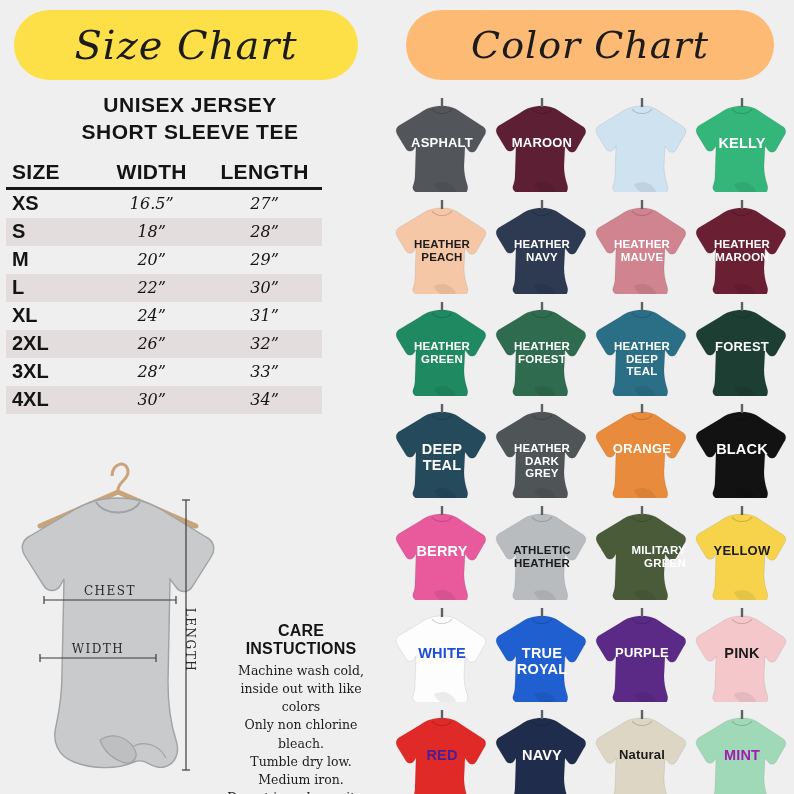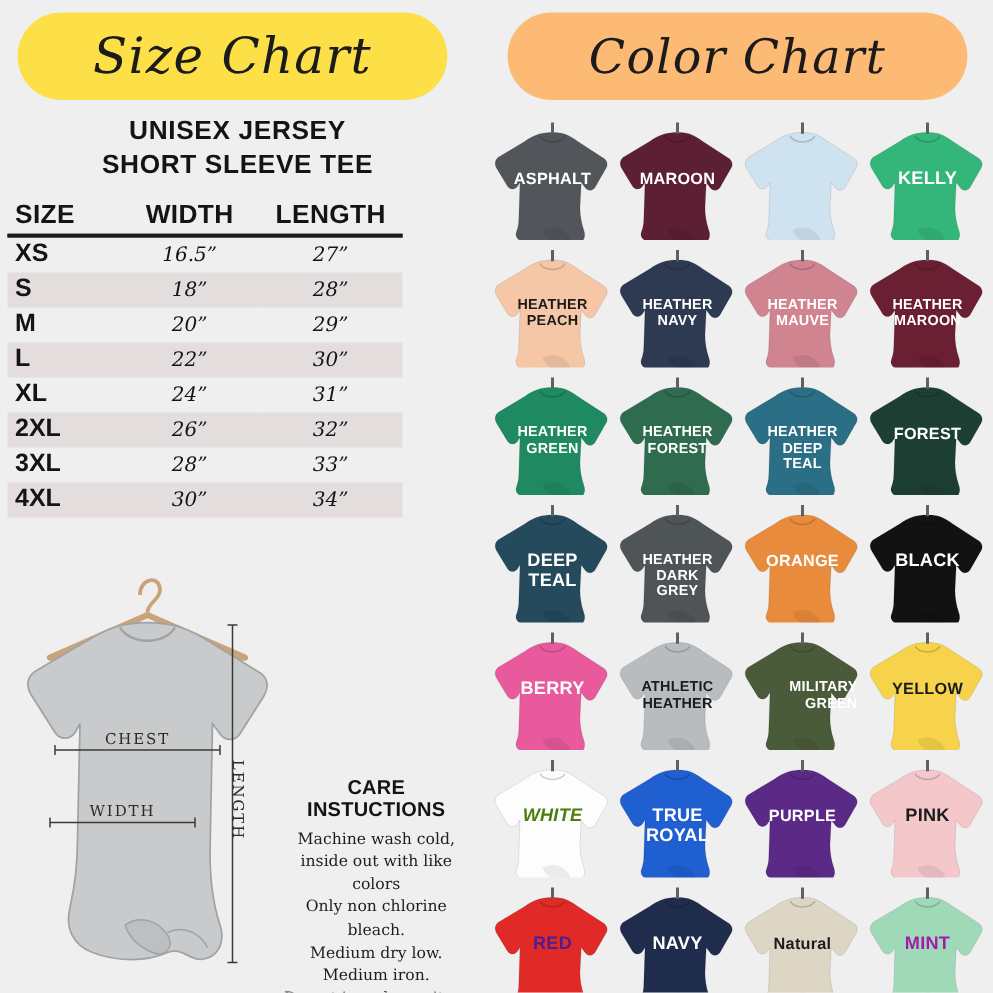--- a/index.html
+++ b/index.html
@@ -213,21 +213,21 @@
         <text x="186" y="200" text-anchor="middle" font-family="DejaVu Serif, serif" font-size="12" letter-spacing="1.5" fill="#2a2a2a" transform="rotate(90 186 200)">LENGTH</text>
       </svg>
     </div>
 
     <div class="care">
       <div class="care-title">CARE INSTUCTIONS</div>
       <div class="care-body" id="care-lines">
           <div>Machine wash cold,</div>
           <div>inside out with like colors</div>
           <div>Only non chlorine bleach.</div>
-          <div>Medium dry low.</div>
+          <div>Tumble dry low.</div>
           <div>Medium iron.</div>
           <div>Do not iron decoraiton.</div>
         </div>
     </div>
   </div>
 
   <div class="right">
     <div class="color-banner">
       <div class="color-banner-text">Color Chart</div>
     </div>
@@ -462,21 +462,21 @@
             <div>YELLOW</div>
           </div>
         </div>
         <div class="cell">
           <svg width="100" height="100" viewBox="0 0 100 100">
             <path d="M50 14 C41 14 35 16 28 21 L8 33 C4 35 3 39 5.5 43 L14 57 C16 60 20 60 22 57 L24 54 L23 84 C23 88 22 91 21 94 C20 97 22 100 26 101 C36 104 48 105 57 101 C62 99 65 104 70 103 C75 102 77 97 75 92 C73 86 72 80 72 74 L73 54 L76 58 C78 61 82 61 84 58 L92 44 C95 40 94 36 90 34 L70 21 C63 16 59 14 50 14 Z" fill="#fdfdfd" stroke="rgba(0,0,0,0.10)" stroke-width="0.8"></path>
             <path d="M40 17 C44 23 56 23 60 17" fill="none" stroke="rgba(0,0,0,0.18)" stroke-width="1.2"></path>
             <path d="M42 92 C50 88 58 90 63 97 C66 101 61 105 55 103 C49 101 44 98 42 92 Z" fill="rgba(0,0,0,0.07)"></path>
             <path d="M50 6 L50 15" stroke="#5c6164" stroke-width="2.4"></path>
           </svg>
-          <div class="lbl big" style="color: #4d7c0f; font-style: italic;">
+          <div class="lbl big" style="color: #1d4ed8;">
             <div>WHITE</div>
           </div>
         </div>
         <div class="cell">
           <svg width="100" height="100" viewBox="0 0 100 100">
             <path d="M50 14 C41 14 35 16 28 21 L8 33 C4 35 3 39 5.5 43 L14 57 C16 60 20 60 22 57 L24 54 L23 84 C23 88 22 91 21 94 C20 97 22 100 26 101 C36 104 48 105 57 101 C62 99 65 104 70 103 C75 102 77 97 75 92 C73 86 72 80 72 74 L73 54 L76 58 C78 61 82 61 84 58 L92 44 C95 40 94 36 90 34 L70 21 C63 16 59 14 50 14 Z" fill="#1f5fd0" stroke="rgba(0,0,0,0.10)" stroke-width="0.8"></path>
             <path d="M40 17 C44 23 56 23 60 17" fill="none" stroke="rgba(0,0,0,0.18)" stroke-width="1.2"></path>
             <path d="M42 92 C50 88 58 90 63 97 C66 101 61 105 55 103 C49 101 44 98 42 92 Z" fill="rgba(0,0,0,0.07)"></path>
             <path d="M50 6 L50 15" stroke="#5c6164" stroke-width="2.4"></path>
           </svg>

